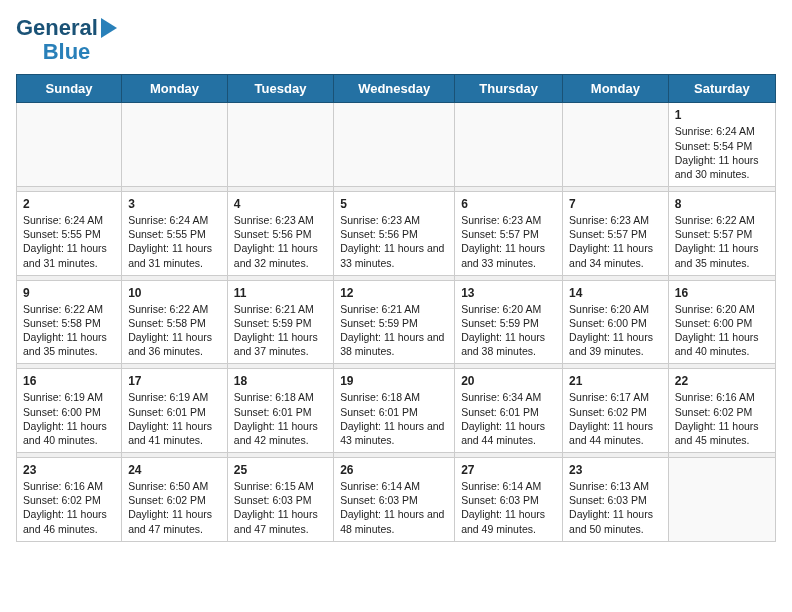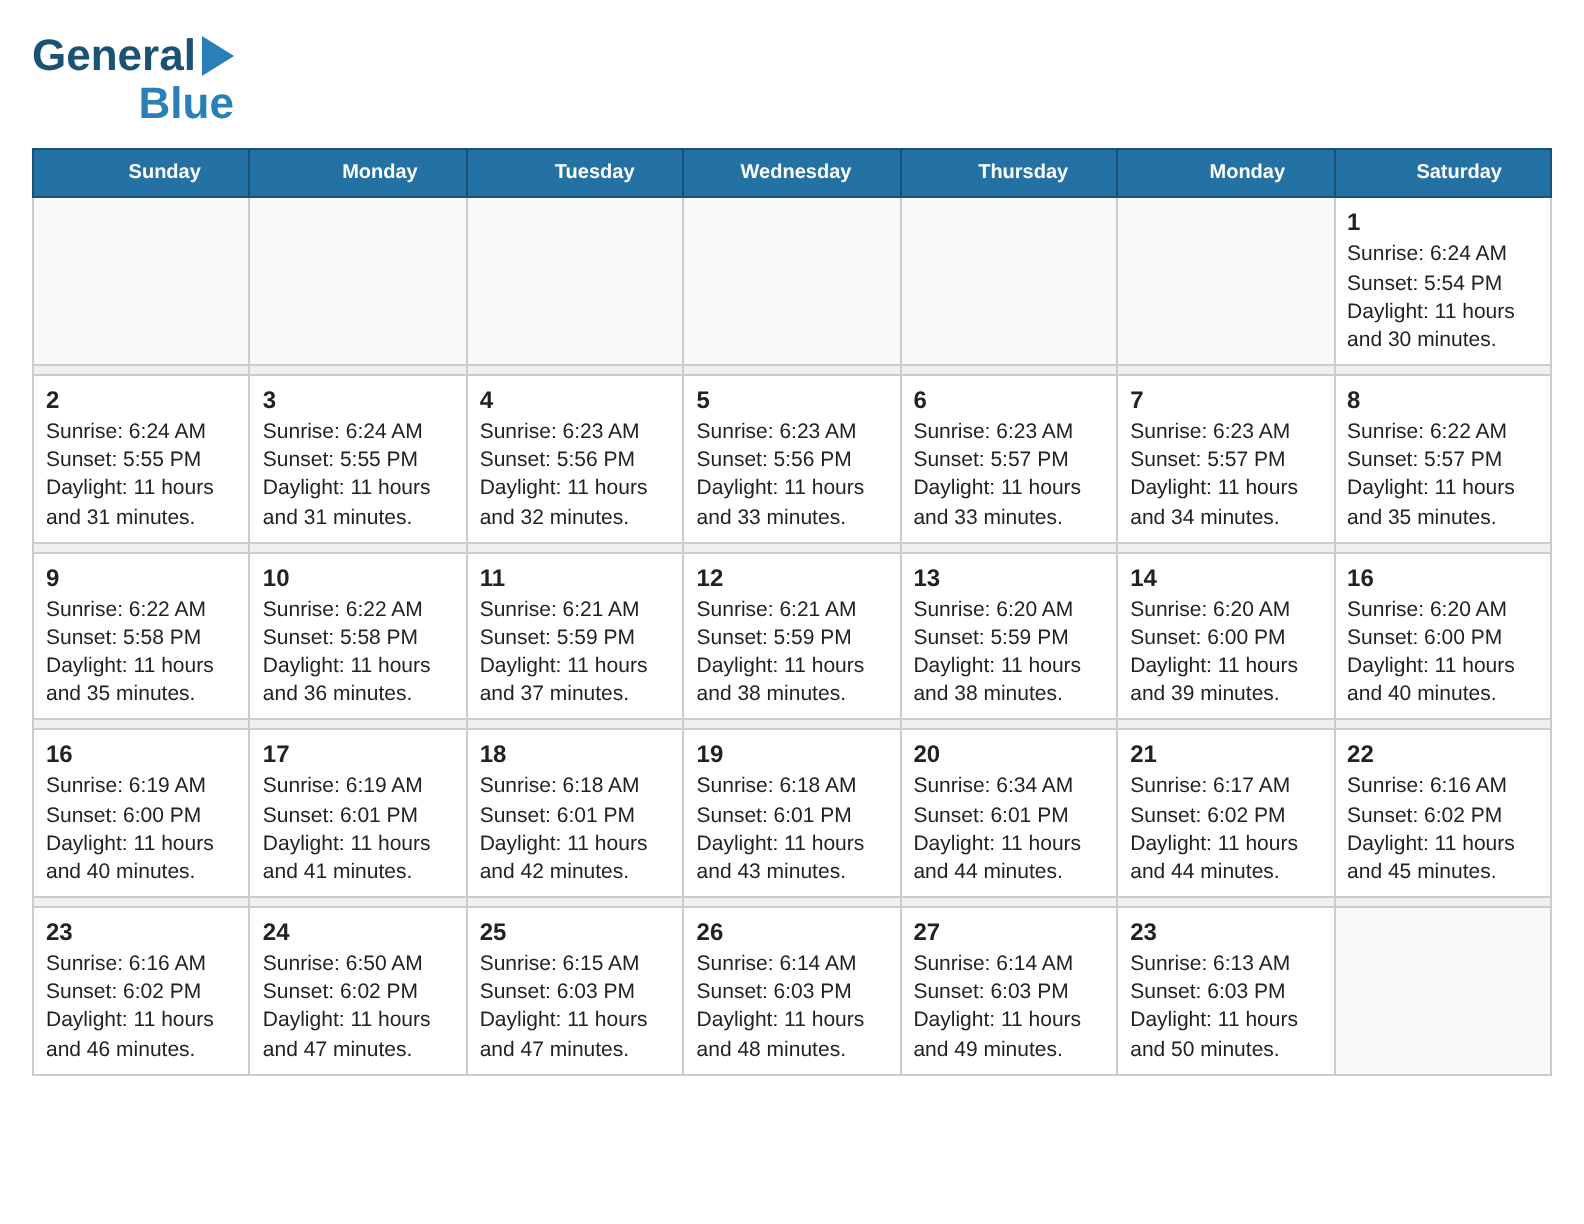--- a/index.html
+++ b/index.html
@@ -40,22 +40,22 @@
     }
     .calendar-table {
       width: 100%;
       border-collapse: collapse;
       border: 1px solid #ccc;
     }
     .calendar-table th {
       background-color: #2471a3;
       color: white;
       padding: 6px 24px;
-      text-align: right;
-      font-size: 10px;
+      text-align: center;
+      font-size: 13px;
       border: 1px solid #1a5276;
     }
     .calendar-table td {
       border: 1px solid #ccc;
       vertical-align: top;
       padding: 5px 6px;
       min-height: 80px;
       width: 108px;
       font-size: 11px;
       color: #222;
@@ -74,21 +74,21 @@
       font-size: 10.5px;
       line-height: 1.35;
       color: #222;
     }
   </style>
 </head>
 <body>
 
 <div class="header-section">
   <div class="logo">
-    <div style="display:flex;flex-direction:column;align-items:flex-end;">
+    <div style="display:flex;flex-direction:column;align-items:center;">
       <div style="display:flex;align-items:center;">
         <span class="logo-text">General</span>
         <div style="width:0;height:0;border-top:10px solid transparent;border-bottom:10px solid transparent;border-left:16px solid #2980b9;margin-left:3px;"></div>
       </div>
       <span class="logo-text" style="color:#2980b9;">Blue</span>
     </div>
   </div>
   <div class="title-section">
     <div class="month-title"></div>
     <div class="location-title"></div>

